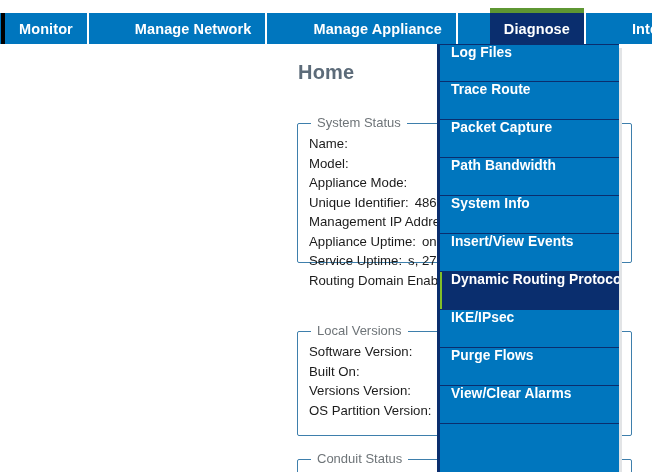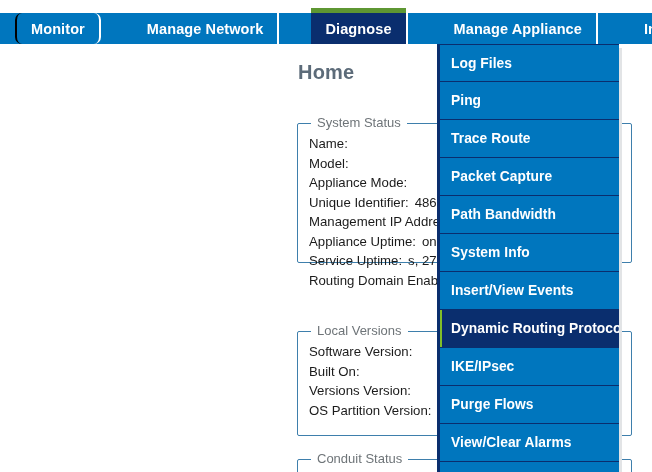--- a/index.html
+++ b/index.html
@@ -36,23 +36,22 @@
     font-size: 14.5px;
     font-weight: bold;
     letter-spacing: 0.1px;
     box-sizing: border-box;
     white-space: nowrap;
     border-right: 2px solid #ffffff;
     padding: 0 14px;
     margin-left: 32px;
   }
   .nav-tab.first {
-    border-left: 2px solid #000000;
-    margin-left: 15px;
-    border-radius: 7px;
+    border-left: 4px solid #000000;
+    margin-left: 1px;
   }
   .nav-tab.active {
     background: #0A2E6E;
     border-right: 2px solid #ffffff;
     z-index: 6;
   }
   .nav-tab.active .tab-top-accent {
     position: absolute;
     left: 0;
     right: 0;
@@ -149,21 +148,21 @@
     border-left: 3px solid #0A2E6E;
     box-sizing: border-box;
     z-index: 10;
     overflow: hidden;
   }
   .menu-item {
     position: relative;
     height: 38px;
     box-sizing: border-box;
     display: flex;
-    align-items: center;
+    align-items: flex-start;
     color: #ffffff;
     font-size: 13.8px;
     font-weight: bold;
     padding-left: 11px;
     border-bottom: 1px solid #0A2E6E;
     background: #0076BE;
     white-space: nowrap;
     letter-spacing: 0.05px;
   }
   .menu-item.first { border-top: 1px solid #0A2E6E; }
@@ -183,26 +182,26 @@
 </head>
 <body>
 
 <div id="nav-bar">
     <div class="nav-tab first">
       <span>Monitor</span>
     </div>
     <div class="nav-tab">
       <span>Manage Network</span>
     </div>
+    <div class="nav-tab">
+      <span>Manage Appliance</span>
+    </div>
     <div class="nav-tab active">
       <span class="tab-top-accent"></span>
       <span>Diagnose</span>
-    </div>
-    <div class="nav-tab">
-      <span>Manage Appliance</span>
     </div>
     <div class="nav-tab last">
       <span>Integrate</span>
     </div>
   </div>
 
 <div id="content">
   <div id="page-title">Home</div>
 
   <div class="fieldset" id="system-status-box">
@@ -269,23 +268,20 @@
     <div class="legend">Conduit Status</div>
   </div>
 </div>
 
 <div id="dropdown-shadow"></div>
 <div id="dropdown-menu">
     <div class="menu-item first">
       <span>Log Files</span>
     </div>
     <div class="menu-item">
-      <span>Ping</span>
-    </div>
-    <div class="menu-item">
       <span>Trace Route</span>
     </div>
     <div class="menu-item">
       <span>Packet Capture</span>
     </div>
     <div class="menu-item">
       <span>Path Bandwidth</span>
     </div>
     <div class="menu-item">
       <span>System Info</span>

